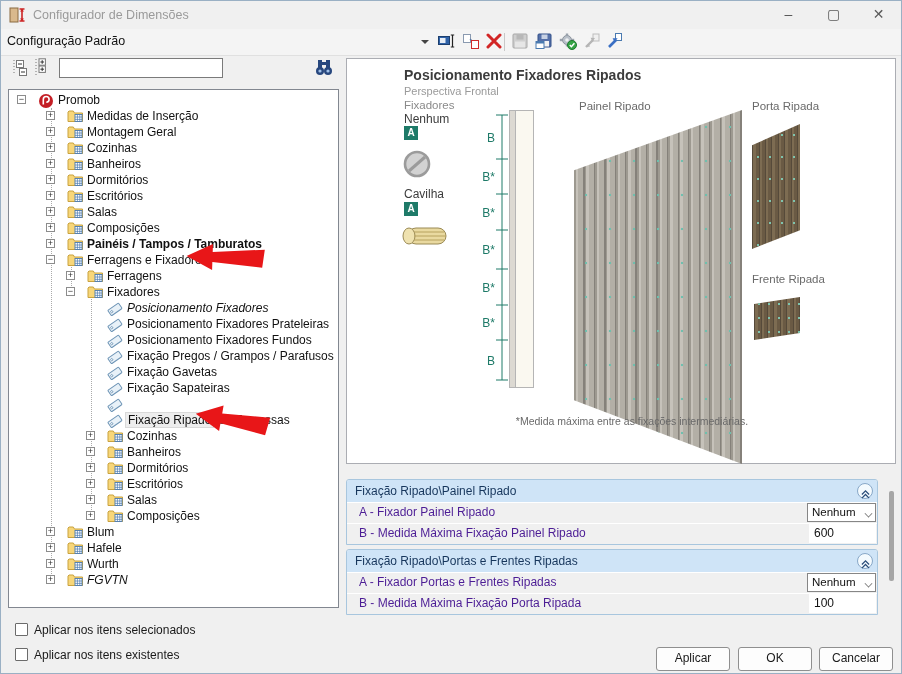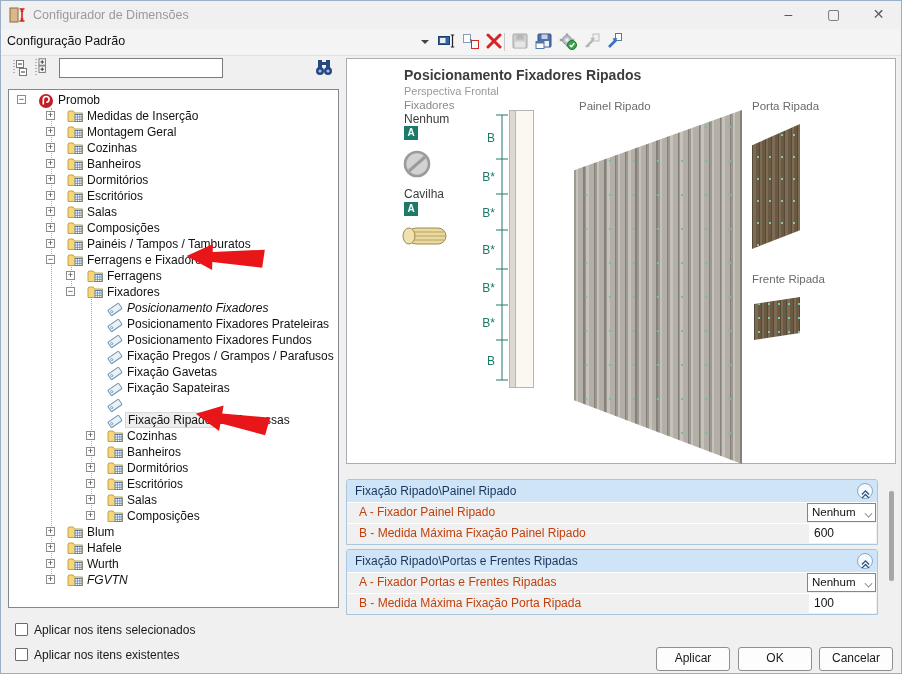--- a/index.html
+++ b/index.html
@@ -72,21 +72,21 @@
   .props{position:absolute;left:345px;top:478px;width:532px;}
   .prop-group{position:absolute;left:0;width:532px;border:1px solid #a8c6de;border-radius:3px 3px 0 0;
     background:#f0f0f0;box-sizing:border-box;}
   .pg-header{position:relative;height:22px;background:var(--header-blue,#cfe4f7);
     border-radius:2px 2px 0 0;font-size:12px;color:var(--header-text,#17365c);
     line-height:22px;padding-left:8px;}
   .pg-collapse{position:absolute;right:4px;top:3px;width:16px;height:16px;border-radius:50%;
     background:#f4fafe;border:1px solid #88a8c8;box-sizing:border-box;text-align:center;}
   .pg-collapse svg{margin-top:2.5px;}
   .pg-row{position:relative;height:20px;font-size:12px;border-top:1px solid #fff;}
-  .pg-label{position:absolute;left:12px;top:0;line-height:19px;color:#c2410c;white-space:nowrap;}
+  .pg-label{position:absolute;left:12px;top:0;line-height:19px;color:#4c1d95;white-space:nowrap;}
   .pg-dropdown{position:absolute;right:1px;top:0px;width:69px;height:19px;background:#fff;
     border:1px solid #868686;box-sizing:border-box;}
   .pg-dropdown .ddv{position:absolute;left:4px;top:0;line-height:17px;font-size:11.5px;color:#111;}
   .pg-dropdown .dda{position:absolute;right:3px;top:6px;width:6px;height:6px;
     border-right:1.4px solid #707070;border-bottom:1.4px solid #707070;transform:rotate(45deg) scale(.8);}
   .pg-value{position:absolute;right:1px;top:0;width:67px;height:19px;background:#fff;}
   .pg-value span{position:absolute;left:5px;line-height:19px;font-size:12px;color:#111;}
   .vscroll{position:absolute;left:888px;top:490px;width:5px;height:90px;background:#a6a6a6;border-radius:2px;}
   
   .chk{position:absolute;left:14px;width:13px;height:13px;background:#fff;border:1px solid #6b6b6b;
@@ -303,21 +303,21 @@
           </svg></span>
         <span class="tlabel" style="left: 76px;">Composições</span>
       </div>
       <div class="tree-row" style="top: 146px;">
         <span class="toggle" style="left: 37px;">+</span>
         <span class="ticon" style="left: 58px;"><svg width="17" height="14" viewBox="0 0 17 14">
             <path d="M1,3 L1,12.5 L15.5,12.5 L15.5,4 L7.5,4 L6.3,2 L2,2 Z" fill="#f7d679" stroke="#c9a23f"></path>
             <rect x="8" y="5.5" width="7" height="7" fill="#fff" stroke="#4a7ab0" stroke-width="0.9"></rect>
             <path d="M8,8 h7 M8,10.4 h7 M10.4,5.5 v7 M12.8,5.5 v7" stroke="#4a7ab0" stroke-width="0.7"></path>
           </svg></span>
-        <span class="tlabel" style="left: 76px;">Painéis / Tampos / Tamburatos</span>
+        <span class="tlabel" style="left: 76px; font-weight: bold;">Painéis / Tampos / Tamburatos</span>
       </div>
       <div class="tree-row" style="top: 162px;">
         <span class="toggle" style="left: 37px;">−</span>
         <span class="ticon" style="left: 58px;"><svg width="17" height="14" viewBox="0 0 17 14">
             <path d="M1,3 L1,12.5 L15.5,12.5 L15.5,4 L7.5,4 L6.3,2 L2,2 Z" fill="#f7d679" stroke="#c9a23f"></path>
             <rect x="8" y="5.5" width="7" height="7" fill="#fff" stroke="#4a7ab0" stroke-width="0.9"></rect>
             <path d="M8,8 h7 M8,10.4 h7 M10.4,5.5 v7 M12.8,5.5 v7" stroke="#4a7ab0" stroke-width="0.7"></path>
           </svg></span>
         <span class="tlabel" style="left: 76px;">Ferragens e Fixadores</span>
       </div>
@@ -561,20 +561,21 @@
 
     <div class="pv-small" style="left:232px;top:41px;color:#6a6a6a">Painel Ripado</div>
     <div class="slats"></div>
 
     <div class="pv-small" style="left:405px;top:41px;color:#6a6a6a">Porta Ripada</div>
     <div class="door"></div>
 
     <div class="pv-small" style="left:405px;top:214px;color:#6a6a6a">Frente Ripada</div>
     <div class="front"></div>
 
+    <div class="footnote">*Medida máxima entre as fixações intermediárias.</div>
   </div>
 
   <div class="props" id="props">
       <div class="prop-group" style="top: 0px;">
         <div class="pg-header"><span>Fixação Ripado\Painel Ripado</span><span class="pg-collapse"><svg width="9" height="9" viewBox="0 0 10 10">
               <path d="M1,5 L5,1 L9,5 M1,9 L5,5 L9,9" fill="none" stroke="#2a4d7a" stroke-width="1.4"></path>
             </svg></span></div>
         <div class="pg-row">
           <span class="pg-label">A - Fixador Painel Ripado</span>
           <div class="pg-dropdown">

